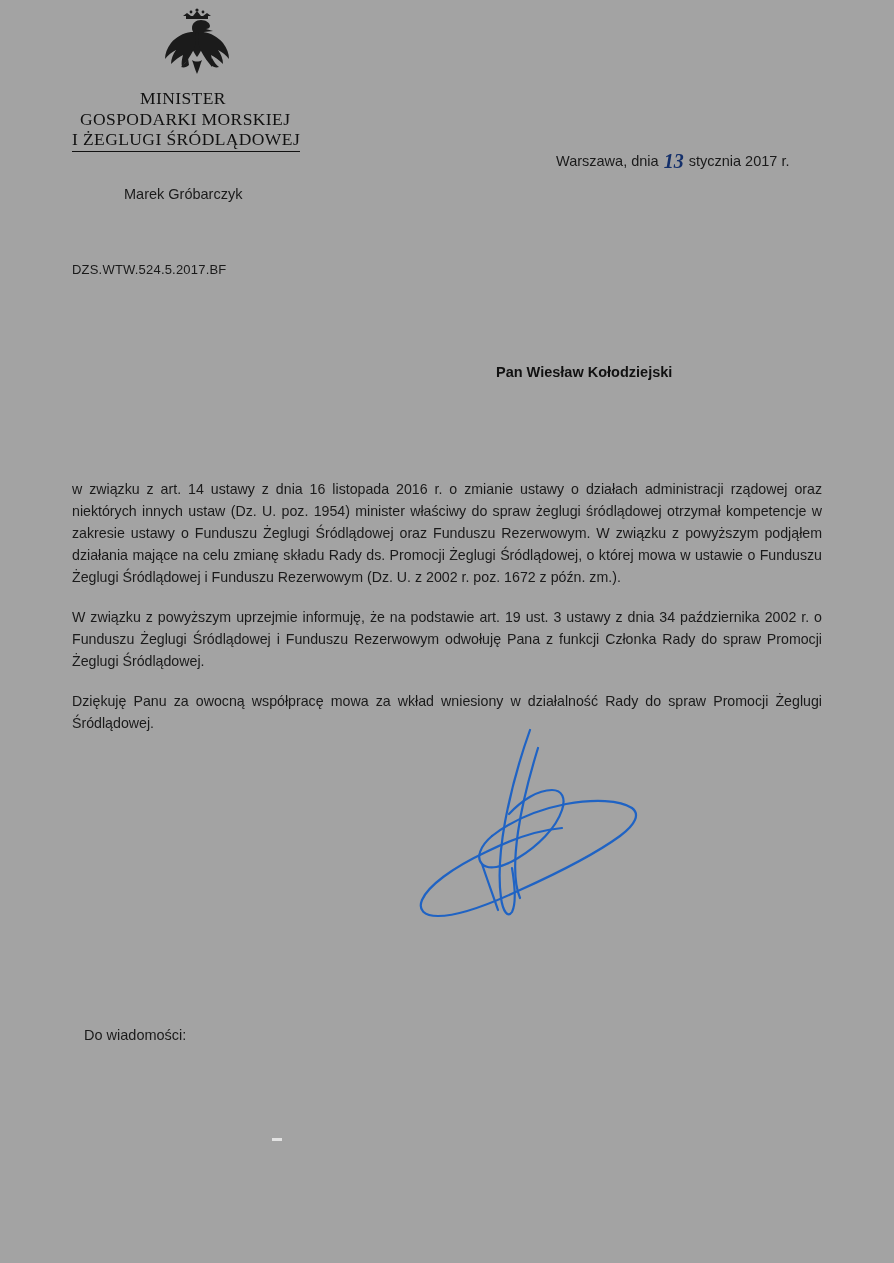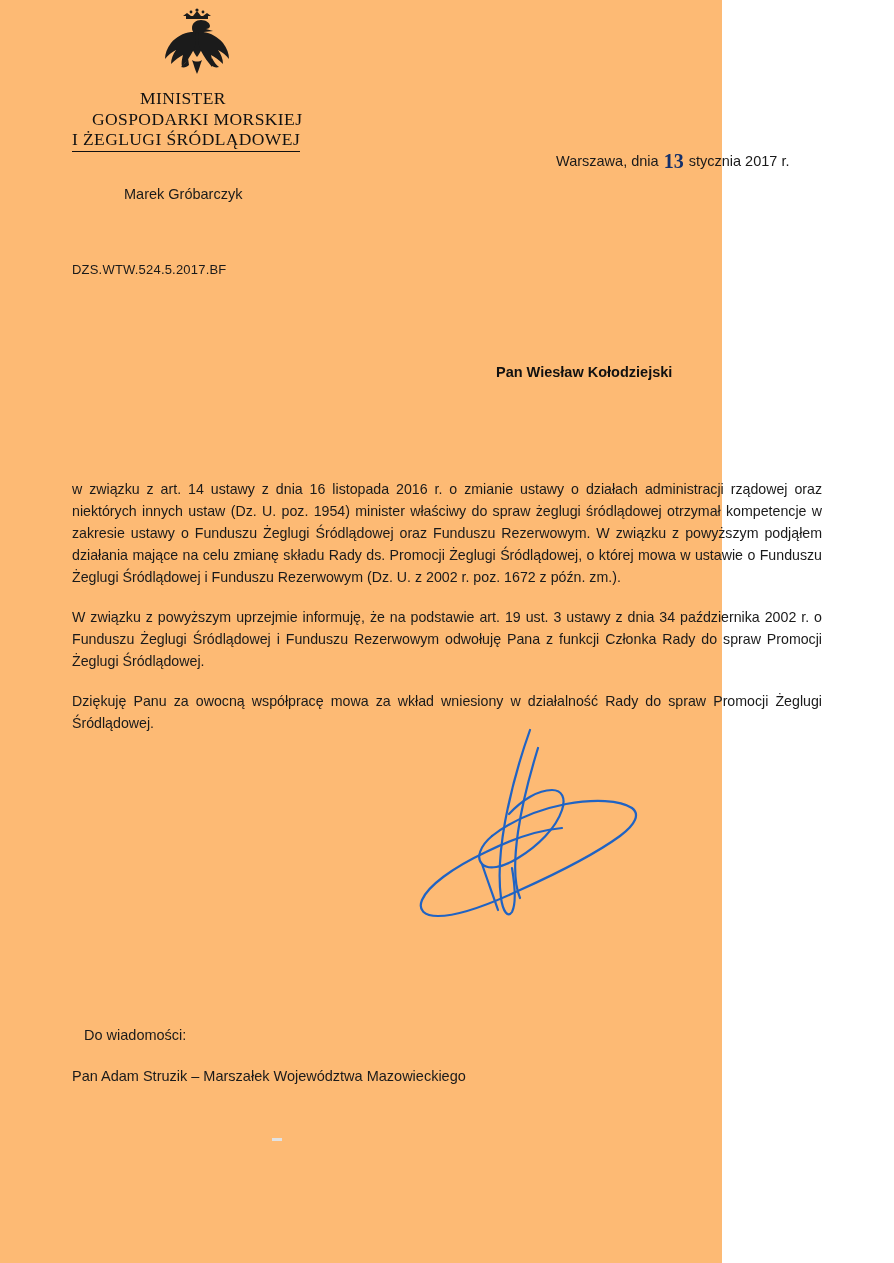--- a/index.html
+++ b/index.html
@@ -11,23 +11,23 @@
     width: 894px;
     height: 1263px;
     position: relative;
     font-family: "Liberation Sans", sans-serif;
     color: #1a1a1a;
     overflow: hidden;
   }
 
   .page {
     position: relative;
-    width: 722px;
+    width: 894px;
     height: 1263px;
-    background: #fdba74;
+    background: #a3a3a3;
   }
 
   
   .letterhead {
     position: absolute;
     left: 72px;
     top: 8px;
     width: 340px;
   }
   .eagle {
@@ -39,39 +39,40 @@
   .ministry-lines {
     margin-top: 6px;
     font-family: "Liberation Serif", serif;
     font-size: 17.5px;
     letter-spacing: 0.4px;
     line-height: 1.18;
     color: #111;
     white-space: nowrap;
   }
   .ministry-lines .l1 { margin-left: 68px; }
-  .ministry-lines .l2 { margin-left: 20px; }
+  .ministry-lines .l2 { margin-left: 8px; }
   .ministry-lines .l3 {
     margin-left: 0px;
     border-bottom: 1px solid #111;
     display: inline-block;
     padding-bottom: 1px;
   }
 
   
   .placedate {
     position: absolute;
     left: 556px;
     top: 148px;
     font-size: 14.5px;
     color: #1a1a1a;
     white-space: nowrap;
   }
   .handdate {
     font-family: "Liberation Serif", serif;
+    font-style: italic;
     font-weight: bold;
     font-size: 20px;
     color: #14306b;
     position: relative;
     top: 2px;
     padding: 0 1px;
   }
 
   
   .signer-name {
@@ -213,17 +214,16 @@
     <g fill="none" stroke="#1f63c4" stroke-width="2.2" stroke-linecap="round" stroke-linejoin="round">
       <path d="M160 12 C150 40 141 72 135 104 C130 132 128 158 131 180 C133 194 138 200 142 194 C146 186 145 168 142 150"></path>
       <path d="M168 30 C160 56 152 86 148 114 C144 142 144 166 150 180"></path>
       <path d="M139 96 C152 82 168 72 182 72 C192 72 196 80 192 92 C186 110 168 128 148 140 C132 150 118 152 112 146 C106 140 110 128 122 118"></path>
       <path d="M122 118 C140 104 166 92 196 86 C224 81 250 82 262 90 C270 96 266 106 250 118 C228 134 190 154 150 172 C116 188 86 198 68 198 C54 198 48 192 52 182 C58 168 82 150 116 134 C142 121 170 112 192 110"></path>
       <path d="M112 146 C118 164 124 180 128 192"></path>
     </g>
   </svg>
 
   <div class="cc-title">Do wiadomości:</div>
-  <div class="cc-line">Pan Adam Struzik – Marszałek Województwa Mazowieckiego</div>
 
   <div class="scan-mark"></div>
 
 </div>
 
 </body></html>

